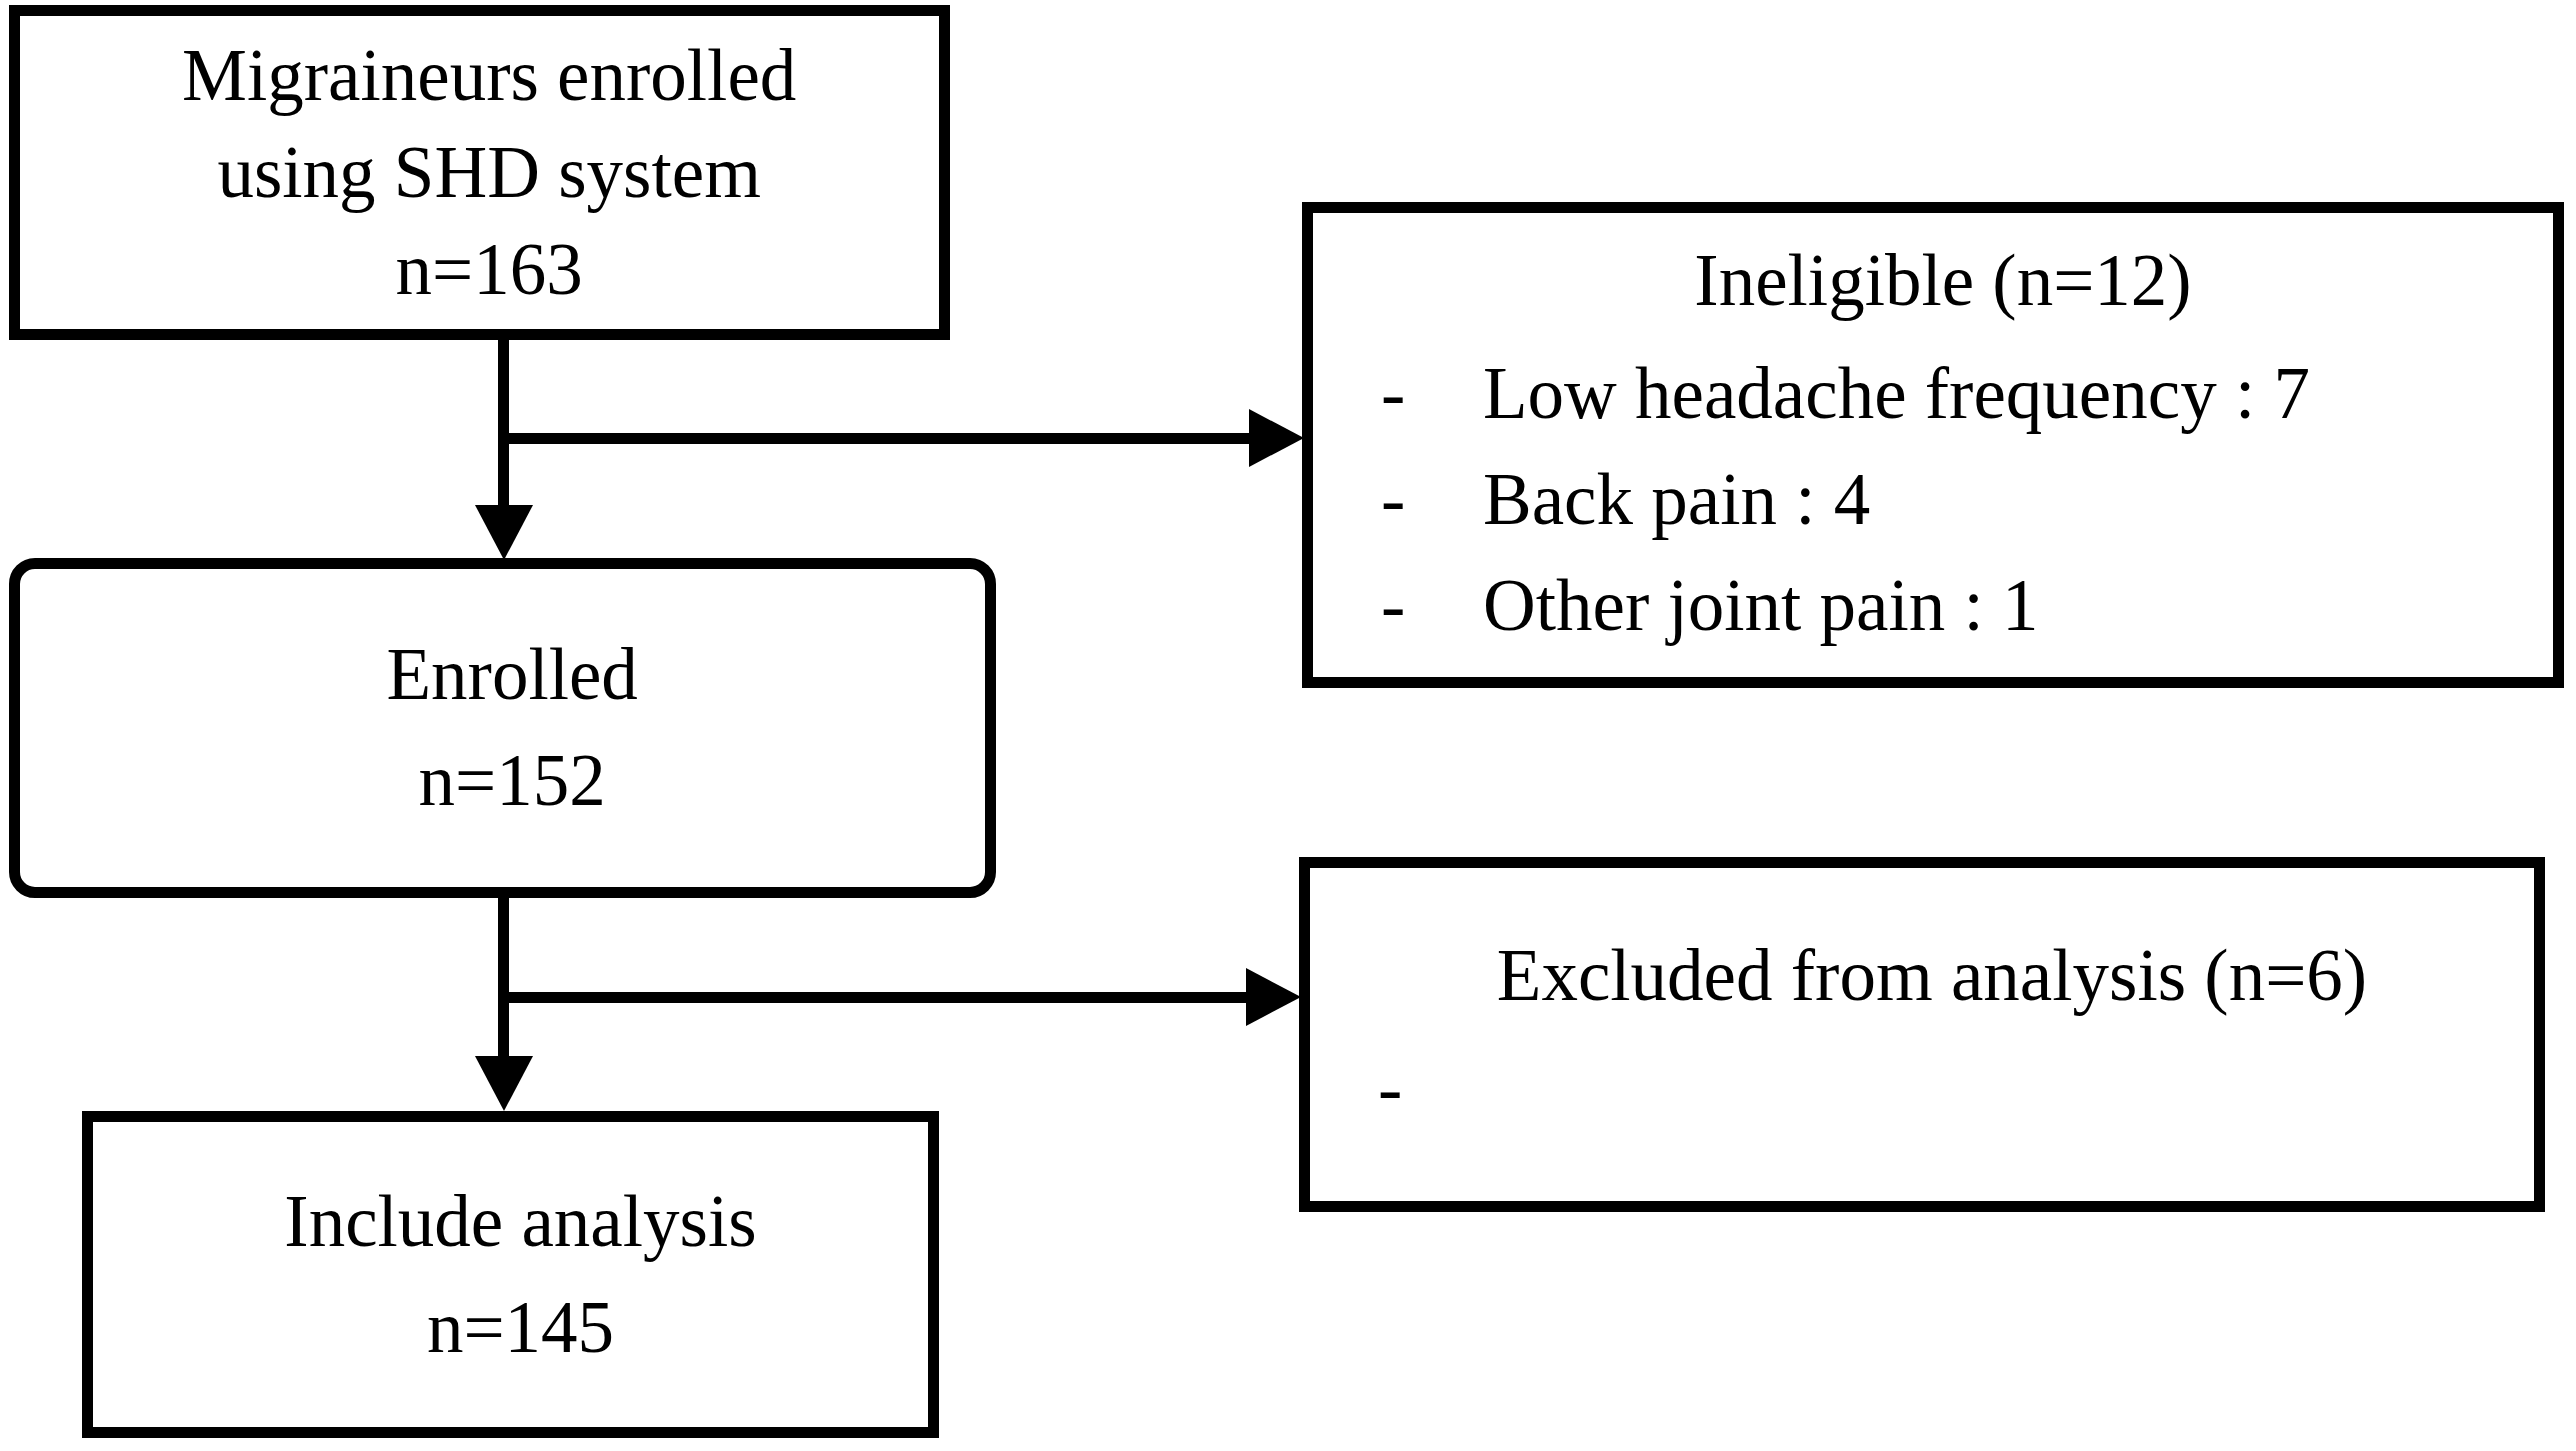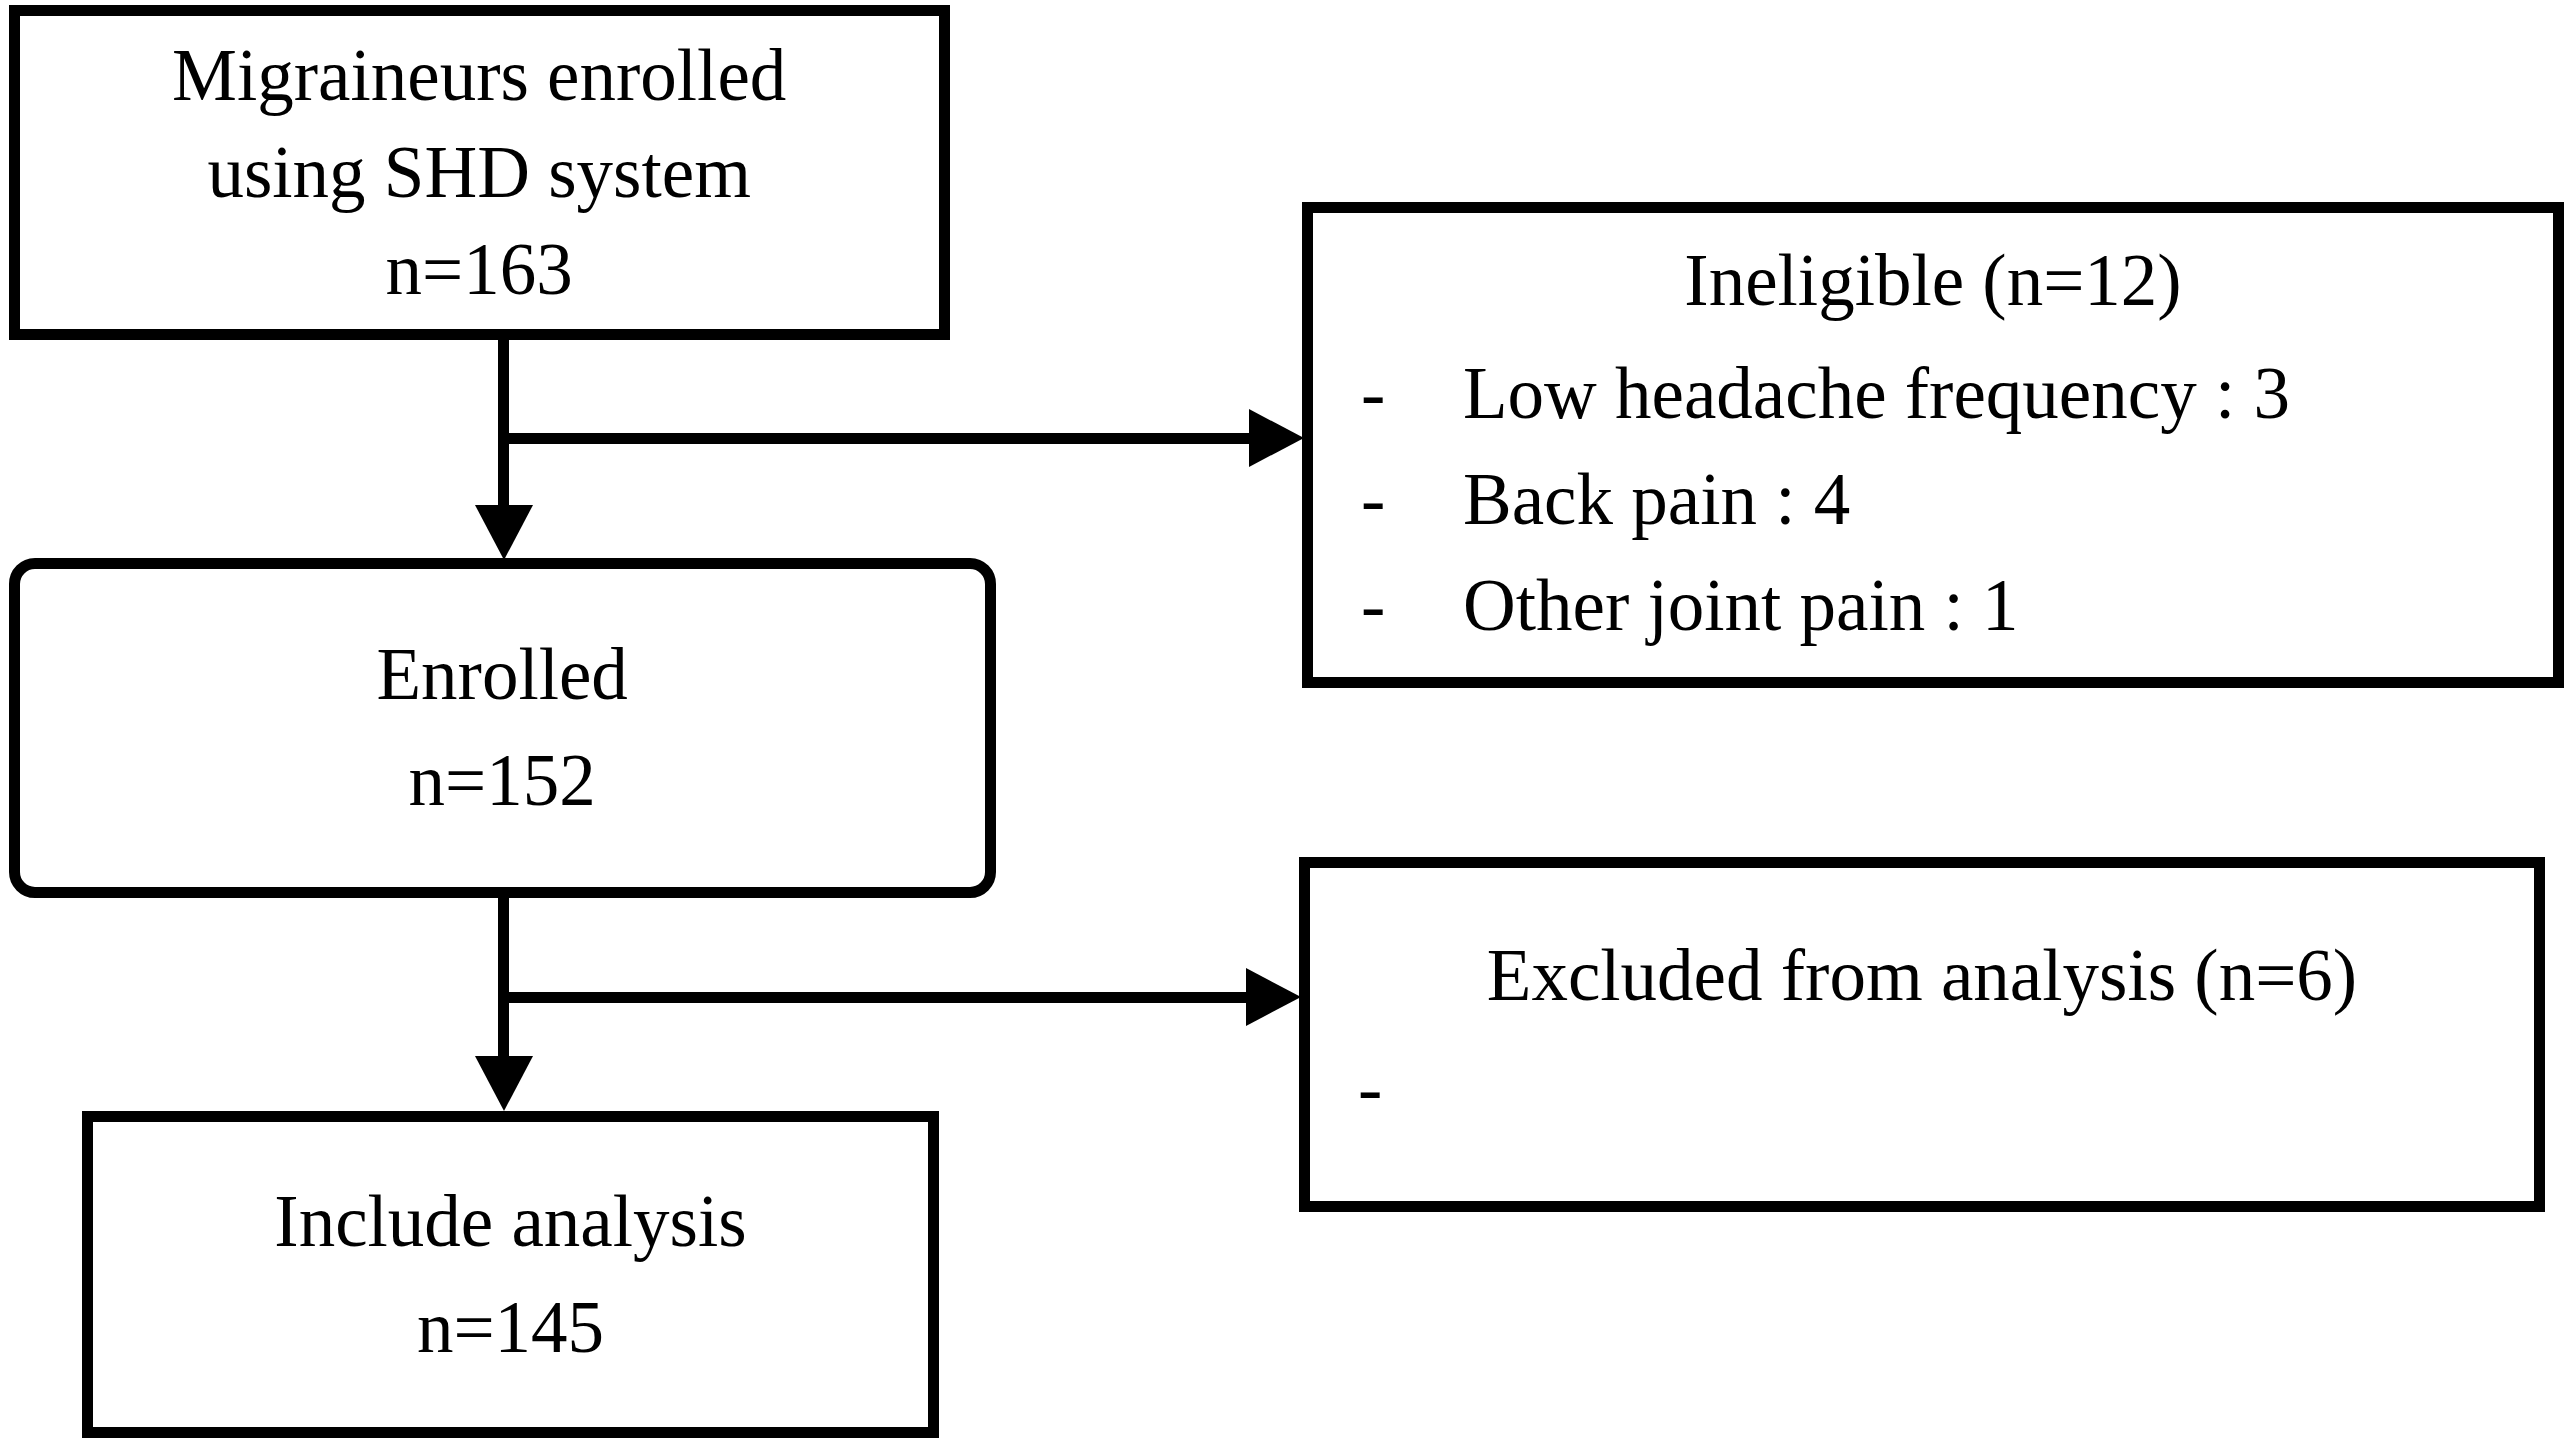--- a/index.html
+++ b/index.html
@@ -17,20 +17,21 @@
     overflow: hidden;
   }
   .box {
     position: absolute;
     border: 11.3px solid #000000;
     background: #ffffff;
     box-sizing: border-box;
     display: flex;
     flex-direction: column;
     justify-content: center;
+    padding-left: 20px;
   }
   .box-left {
     align-items: center;
     text-align: center;
   }
   .node-line {
     font-size: 73px;
     line-height: 97px;
     white-space: nowrap;
   }
@@ -100,21 +101,21 @@
   <div class="box box-left" id="box-source">
     <div class="node-line">Migraineurs enrolled</div>
     <div class="node-line">using SHD system</div>
     <div class="node-line">n=163</div>
   </div>
 
   <div class="box" id="box-ineligible">
     <div class="node-title">Ineligible (n=12)</div>
     <div class="bullet-row">
       <span class="bullet-dash">-</span>
-      <span class="bullet-label">Low headache frequency : 3</span>
+      <span class="bullet-label">Low headache frequency : 7</span>
     </div>
     <div class="bullet-row">
       <span class="bullet-dash">-</span>
       <span class="bullet-label">Back pain : 4</span>
     </div>
     <div class="bullet-row">
       <span class="bullet-dash">-</span>
       <span class="bullet-label">Other joint pain : 1</span>
     </div>
   </div>

